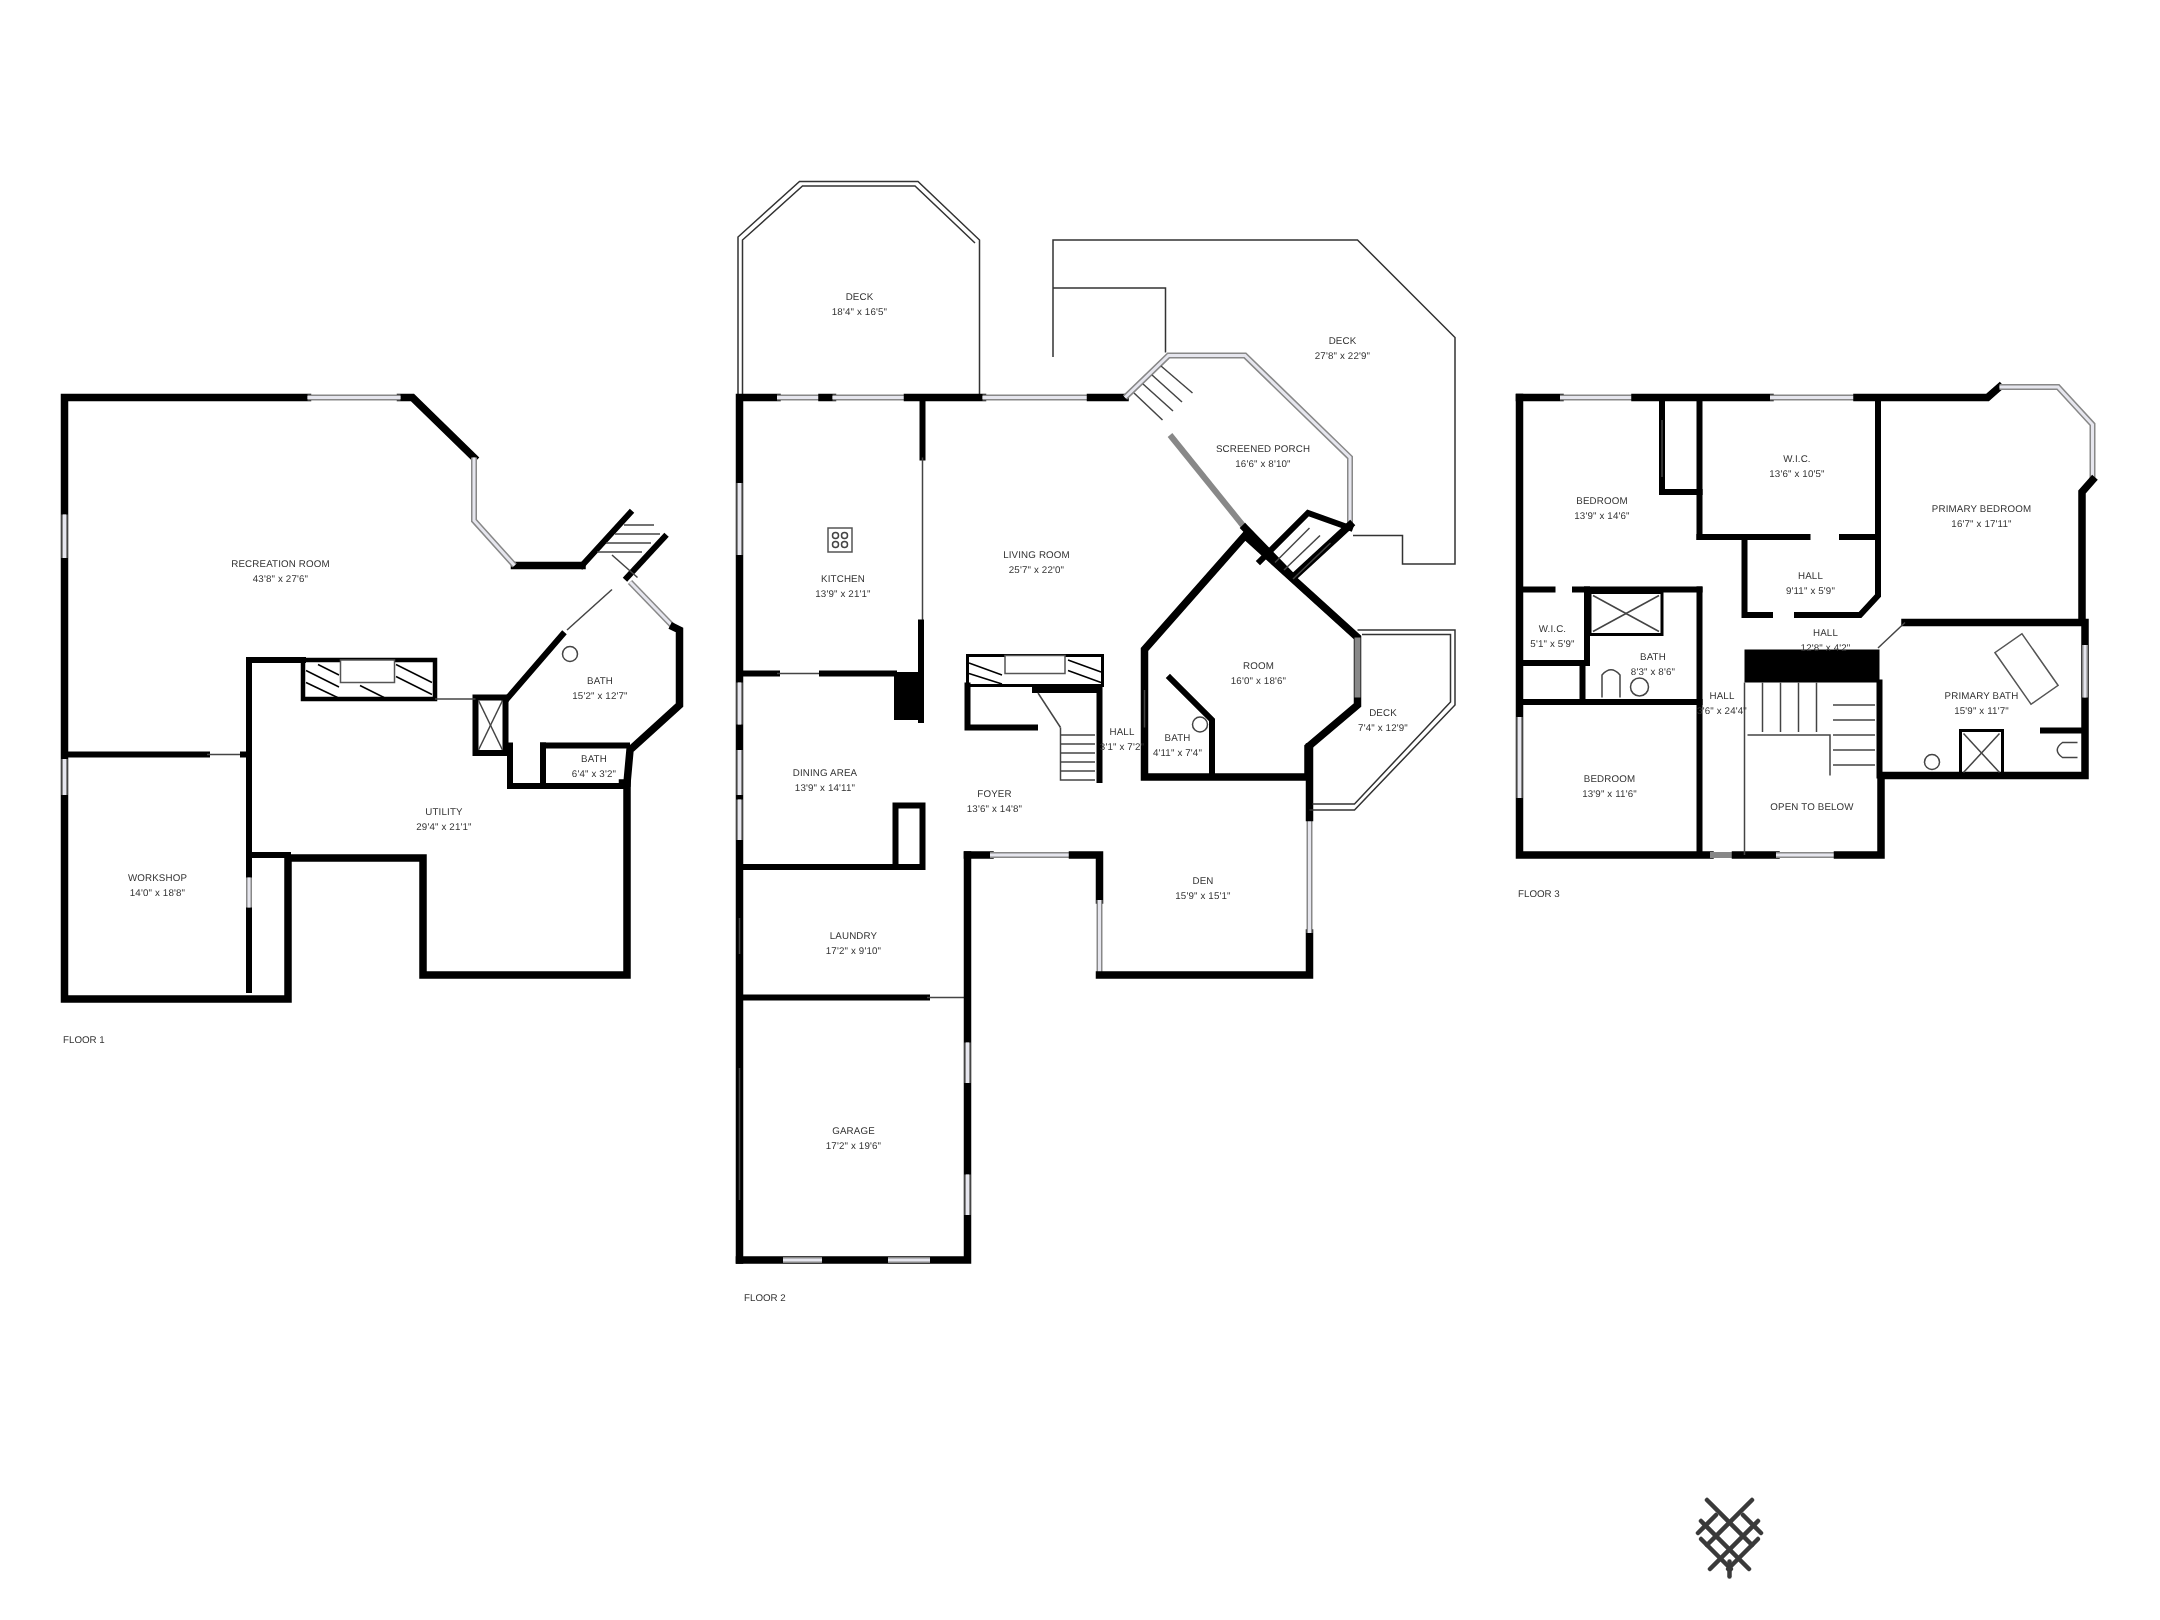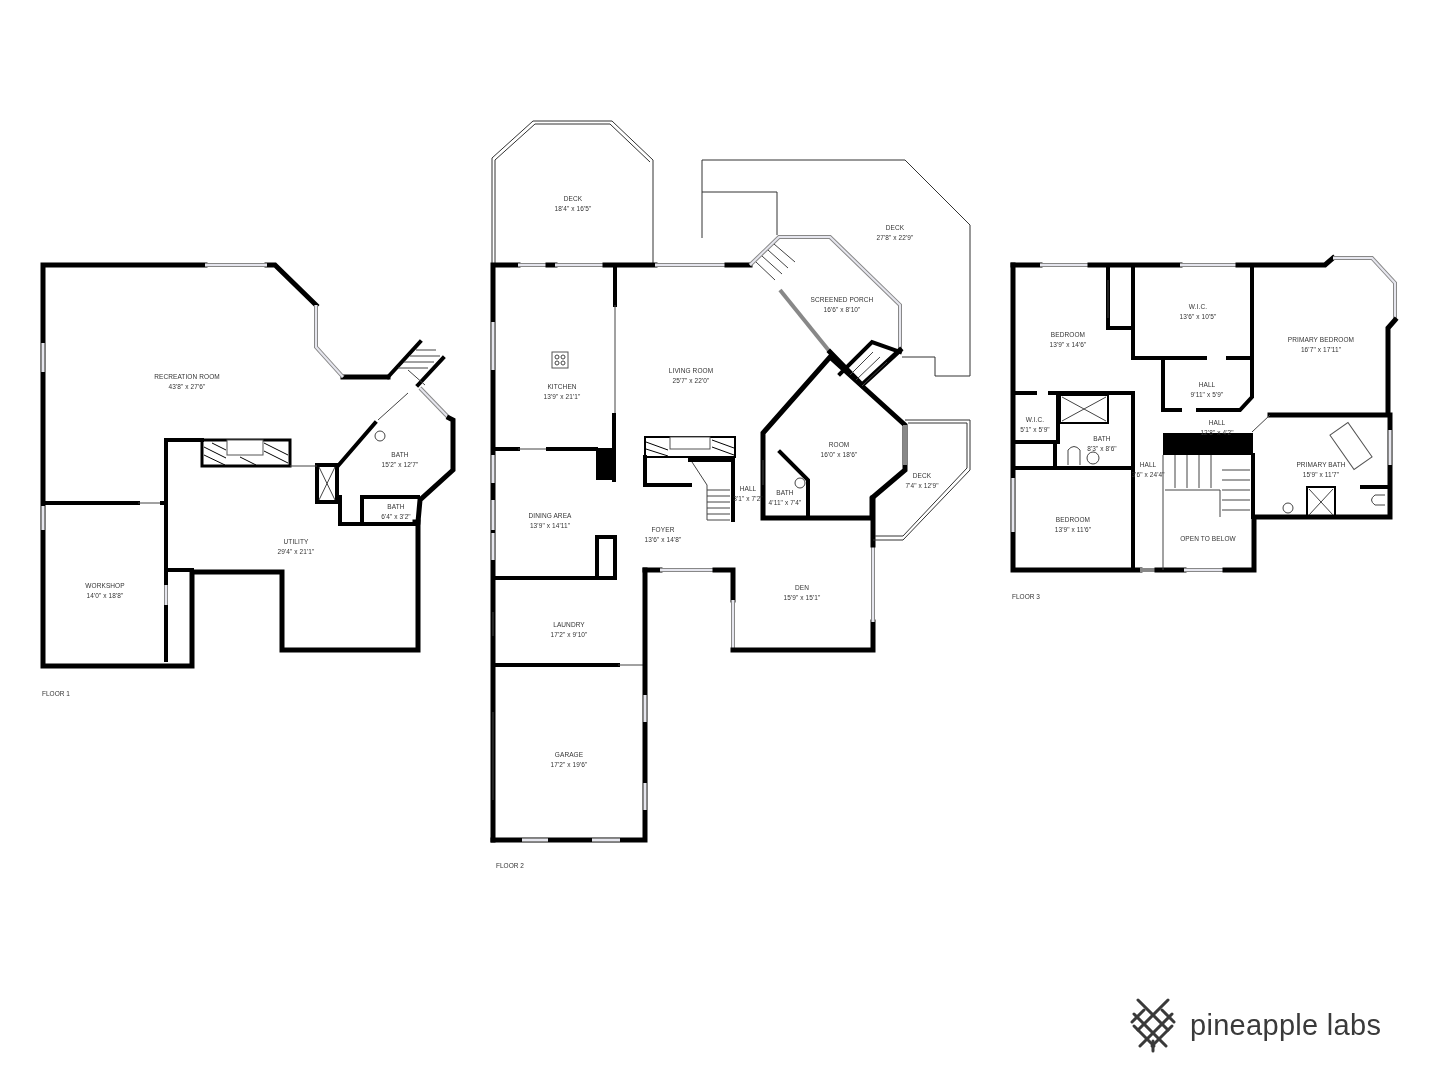--- a/index.html
+++ b/index.html
@@ -411,14 +411,13 @@
         <line x1="38" y1="4" x2="8" y2="34"></line>
       <line x1="4" y1="18" x2="36" y2="50"></line>
         <line x1="42" y1="18" x2="10" y2="50"></line>
       <line x1="4" y1="30" x2="24" y2="50"></line>
         <line x1="42" y1="30" x2="22" y2="50"></line>
       <line x1="14" y1="14" x2="2" y2="26"></line>
         <line x1="32" y1="14" x2="44" y2="26"></line>
       <line x1="23" y1="45" x2="23" y2="55"></line>
     </g>
   </svg>
-  <span id="brand-name">pineapple labs</span>
 </div>
 
 </body></html>

